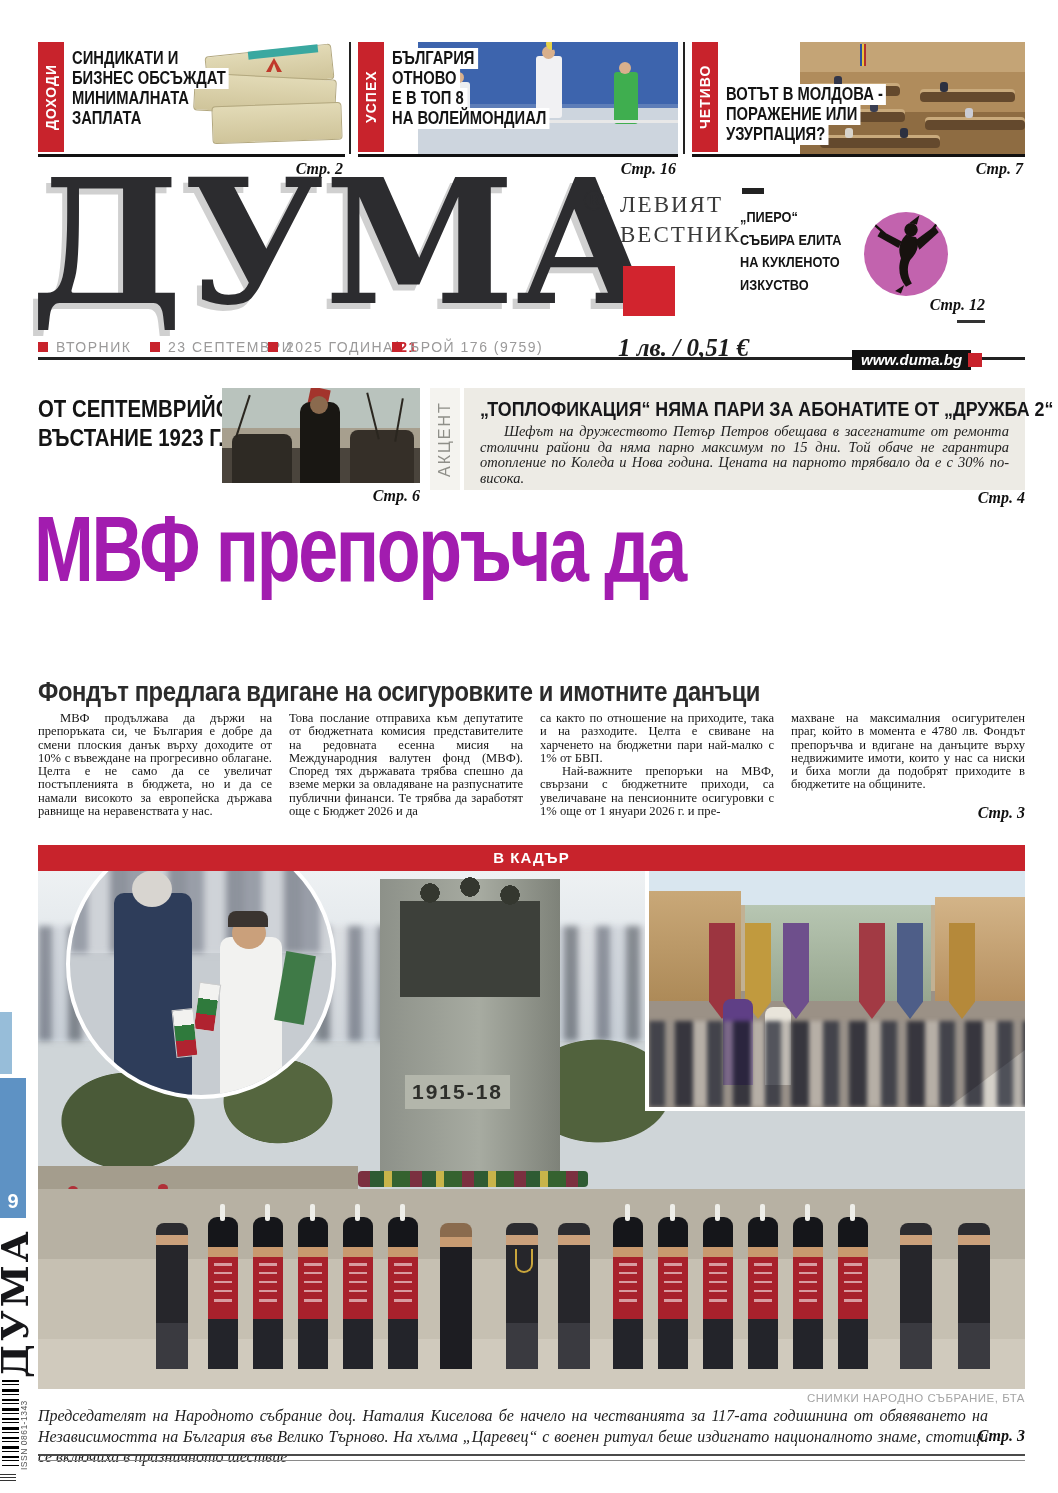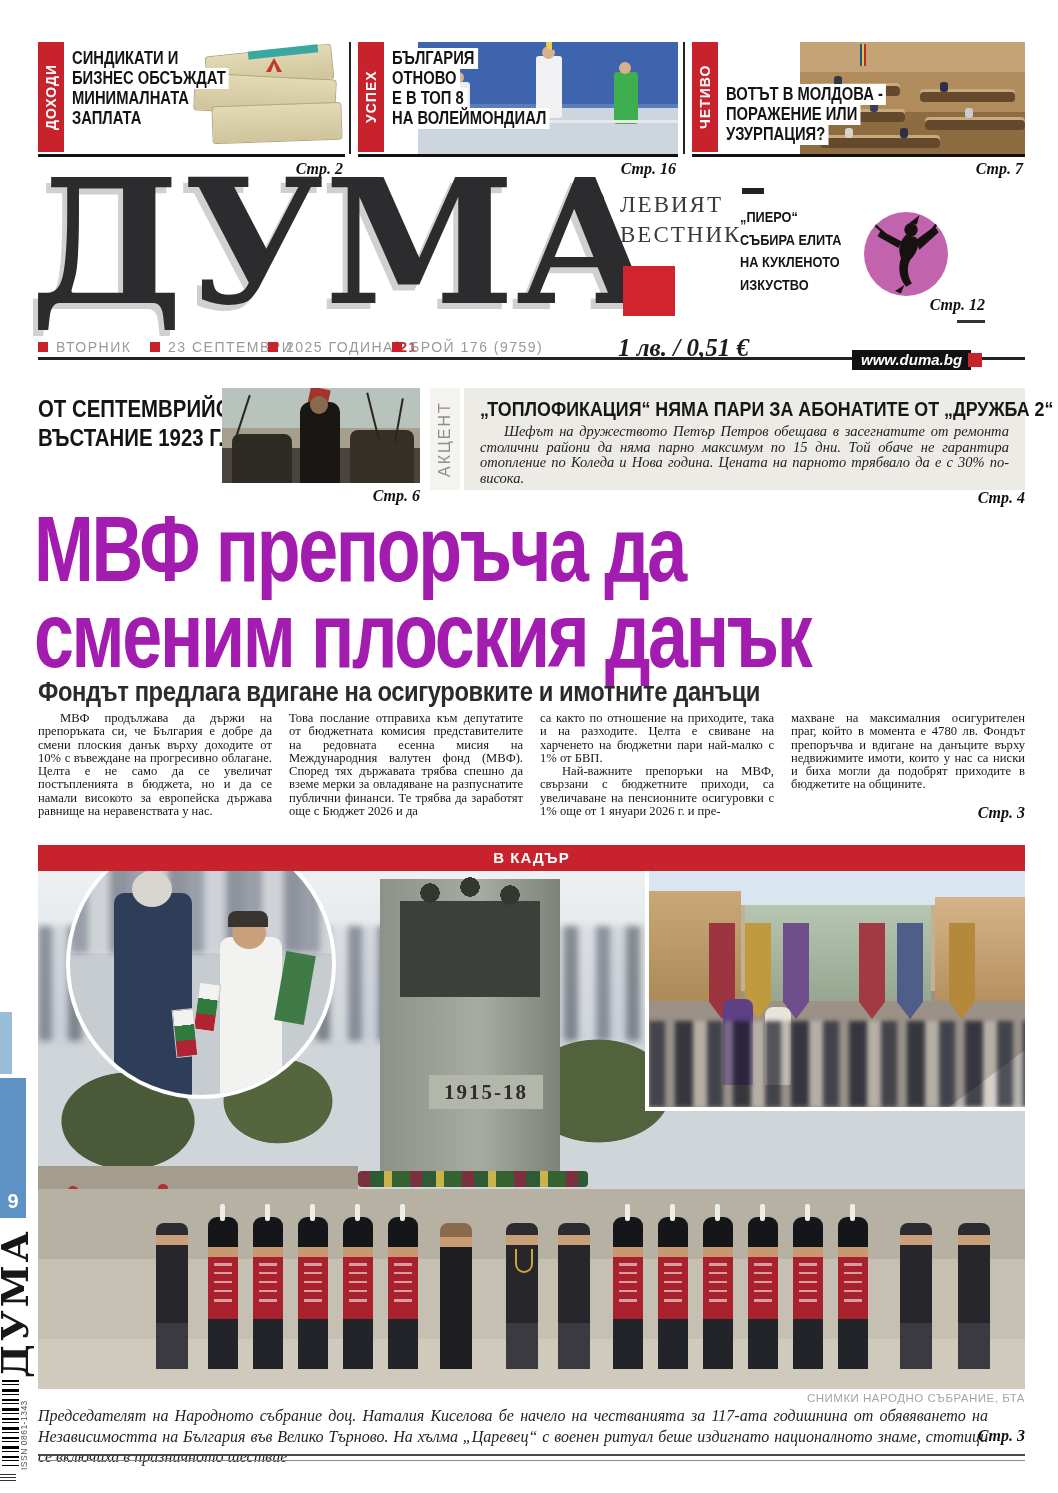--- a/index.html
+++ b/index.html
@@ -99,23 +99,23 @@
       background:radial-gradient(90px 70px at 240px 80px,#55663f 60%,transparent 61%),
                  radial-gradient(110px 80px at 90px 100px,#4a5a38 60%,transparent 61%),
                  radial-gradient(120px 85px at 560px 70px,#51623d 60%,transparent 61%),
                  radial-gradient(100px 70px at 420px 110px,#5d7048 60%,transparent 61%);}
   .monument{position:absolute;left:342px;top:8px;width:180px;height:305px;background:linear-gradient(90deg,#8d9189,#a7aba1 55%,#7e8279);}
   .statues{position:absolute;left:20px;top:-2px;width:140px;height:120px;
       background:radial-gradient(16px 16px at 30px 16px,#34372f 60%,transparent 61%),
                  radial-gradient(16px 16px at 70px 10px,#34372f 60%,transparent 61%),
                  radial-gradient(16px 16px at 110px 18px,#34372f 60%,transparent 61%),
                  linear-gradient(transparent 24px,#3d403a 24px);}
-  .plaque{position:absolute;left:25px;top:196px;width:114px;height:34px;background:#b3b6ab;
-          text-align:center;font-family:Liberation Serif, serif;font-weight:bold;font-size:21px;
-          letter-spacing:2px;color:#2e2f2b;line-height:34px;margin-left:24px;}
+  .plaque{position:absolute;left:25px;top:196px;width:105px;height:34px;background:#b3b6ab;
+          text-align:center;font-family:Liberation Sans, sans-serif;font-weight:bold;font-size:21px;
+          letter-spacing:2px;color:#2e2f2b;line-height:34px;}
   .wreaths{position:absolute;left:320px;top:300px;width:230px;height:16px;
       background:repeating-linear-gradient(90deg,#7b3040 0 12px,#2e5b33 12px 26px,#c8b44a 26px 34px,#35622f 34px 52px);border-radius:4px;}
   .garden{position:absolute;left:0;top:295px;width:320px;height:90px;background:#a49d8d;}
   .garden i{position:absolute;border-radius:50%;background:#b03038;width:10px;height:8px;}
   .guards{position:absolute;left:0;top:318px;width:100%;height:200px;
       background:linear-gradient(#b7b1a3 0 70px,#c6c0b2 70px 150px,#d0cabd 150px 200px);}
   .guard{position:absolute;top:28px;width:30px;height:152px;border-radius:9px 9px 0 0;
       background:linear-gradient(#15161a 0 30px,#c8996f 30px 40px,#a8212c 40px 102px,#23242a 102px 152px);}
   .guard::before{content:"";position:absolute;top:-13px;left:12px;width:5px;height:17px;background:#efefea;border-radius:2px;}
   .guard::after{content:"";position:absolute;top:46px;left:6px;right:6px;height:44px;
@@ -294,21 +294,20 @@
   <div class="acc-left-page pageref">Стр. 6</div>
   <div class="acc-label">АКЦЕНТ</div>
   <div class="acc-box">
     <div class="acc-head"><span class="cond sx85">„ТОПЛОФИКАЦИЯ“ НЯМА ПАРИ ЗА АБОНАТИТЕ ОТ „ДРУЖБА 2“</span></div>
     <p class="acc-body">Шефът на дружеството Петър Петров обещава в засегнатите от ремонта столични райони да няма парно максимум по 15 дни. Той обаче не гарантира отопление по Коледа и Нова година. Цената на парното трябвало да е с 30% по-висока.</p>
   </div>
   <div class="acc-page pageref">Стр. 4</div>
 
   <div class="lead-h">
     <span class="ln"><span class="cond sx78">МВФ препоръча да</span></span>
-    <span class="ln"><span class="cond sx78">сменим плоския данък</span></span>
   </div>
   <div class="lead-sub">
     <span class="cond sx85">Фондът предлага вдигане на осигуровките и имотните данъци</span>
   </div>
   <div class="lead-cols">
     <div class="col">
         <p class="ind">МВФ продължава да държи на препоръката си, че България е добре да смени плоския данък върху доходите от 10% с въвеждане на прогресивно облагане. Целта е не само да се увеличат постъпленията в бюджета, но и да се намали високото за европейска държава равнище на неравенствата у нас.</p>
       </div>
     <div class="col">
         <p>Това послание отправиха към депутатите от бюджетната комисия представителите на редовната есенна мисия на Международния валутен фонд (МВФ). Според тях държавата трябва спешно да вземе мерки за овладяване на разпуснатите публични финанси. Те трябва да заработят още с Бюджет 2026 и да</p>

